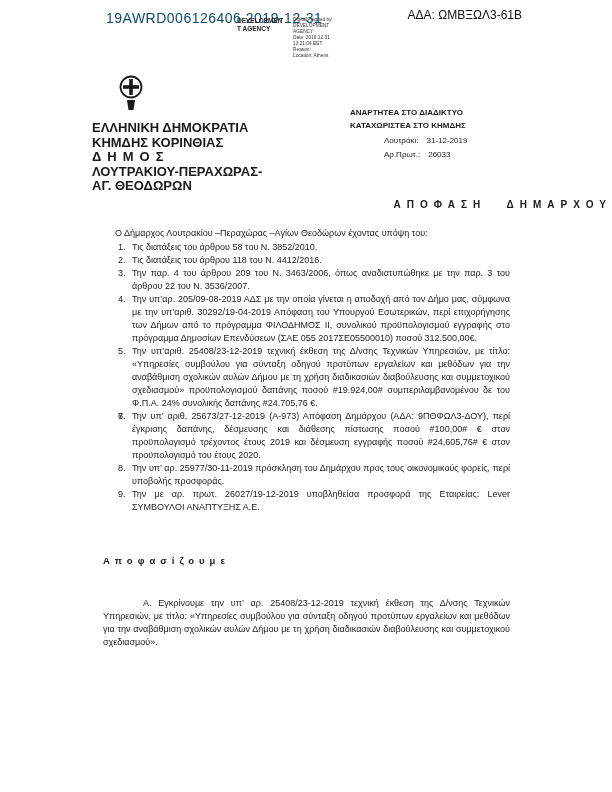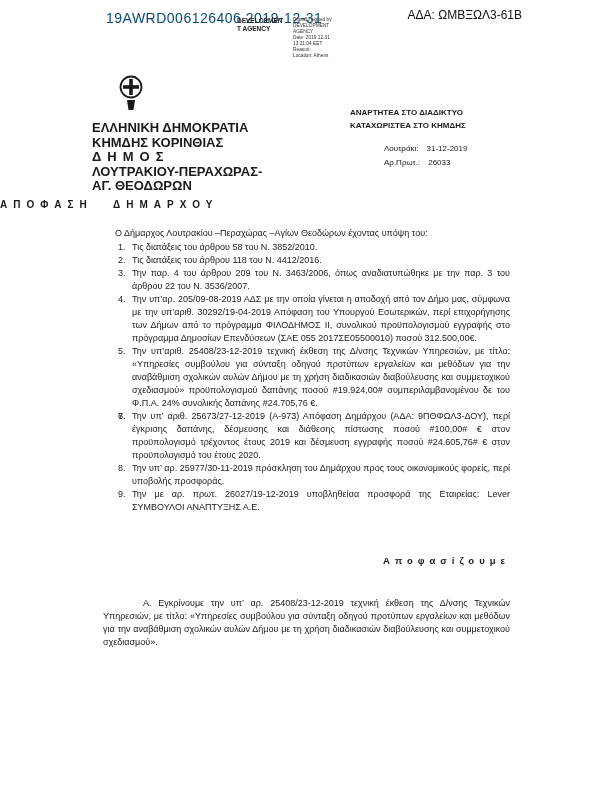--- a/index.html
+++ b/index.html
@@ -29,37 +29,37 @@
   .issuer{
     position:absolute;top:121px;left:92px;width:190px;
     font-size:13px;font-weight:bold;line-height:14.5px;
   }
   .issuer .spaced{letter-spacing:6px;}
   .posting{
     position:absolute;top:107px;left:350px;width:180px;
     font-size:8px;line-height:12.5px;
   }
   .posting .bold{font-weight:bold;}
-  .posting-rows{margin-top:10px;padding-left:34px;}
+  .posting-rows{margin-top:2px;padding-left:34px;}
   .posting-row{display:flex;gap:8px;line-height:14px;}
   .doc-title{
     position:absolute;top:199px;left:0;width:100%;
-    text-align:left;font-size:10px;font-weight:bold;
+    text-align:right;font-size:10px;font-weight:bold;
     letter-spacing:6px;word-spacing:12px;margin:0;
   }
   .body{
     position:absolute;top:227px;left:103px;width:407px;
     font-size:9px;line-height:13px;text-align:justify;
   }
   .intro{margin:0 0 1px 12px;}
   ol.considerations{margin:0;padding:0 0 0 15px;list-style:none;}
   ol.considerations li{position:relative;padding-left:14px;text-align:justify;}
   ol.considerations .num{position:absolute;left:0;top:0;}
   .decide{
-    text-align:right;font-weight:bold;font-size:9.5px;
+    text-align:left;font-weight:bold;font-size:9.5px;
     letter-spacing:5px;margin:40px 0 0 0;
   }
   .resolution{margin:30px 0 0 0;text-indent:40px;}
 </style>
 </head>
 <body>
 
 <div class="page">
 
   <div class="registry-id">19AWRD006126406 2019-12-31</div>

